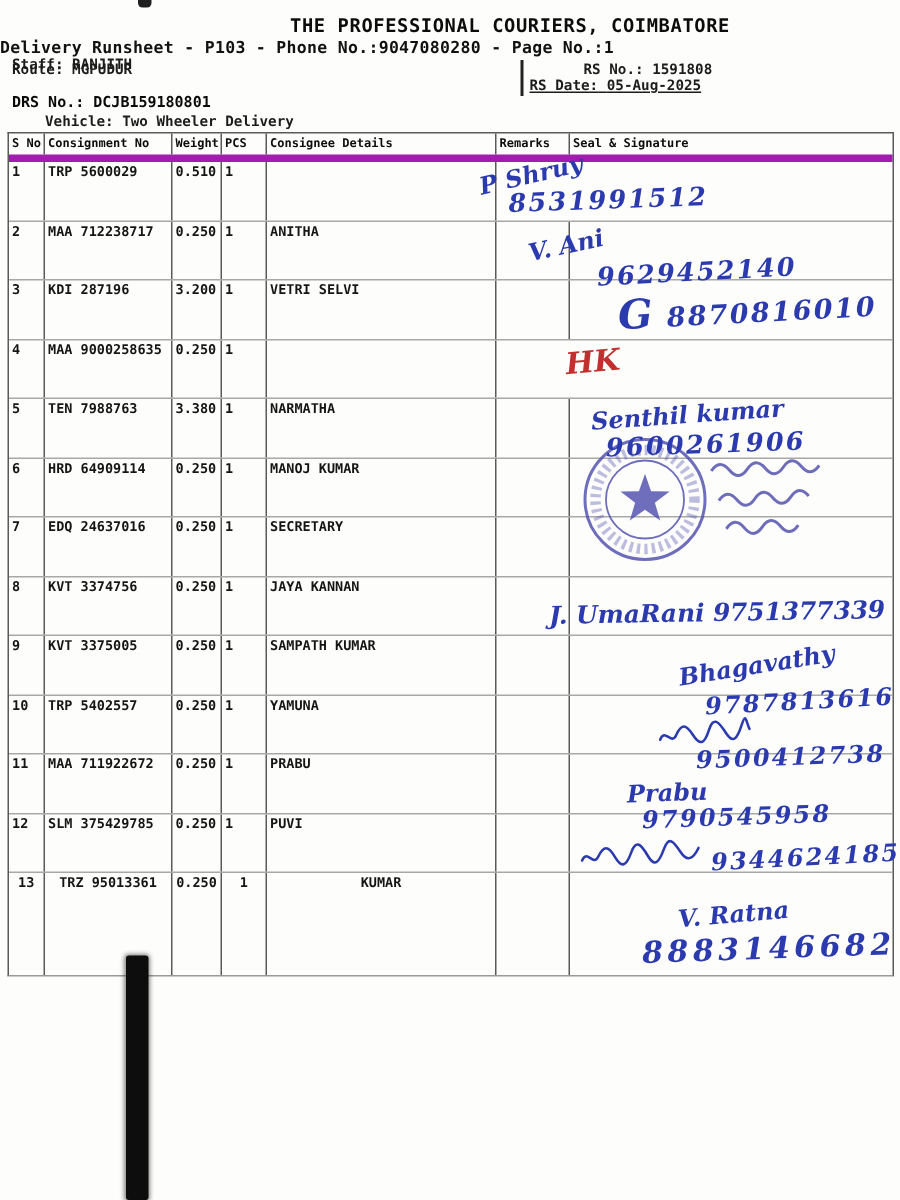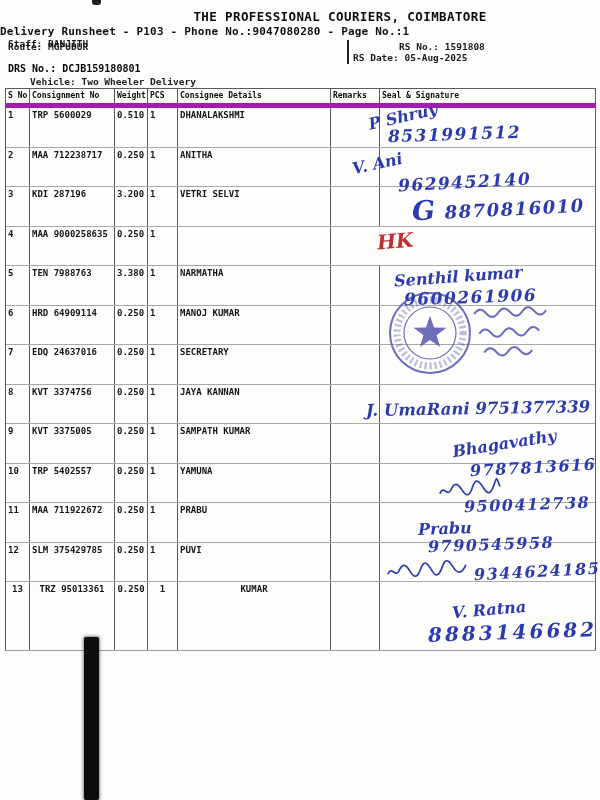--- a/index.html
+++ b/index.html
@@ -16,22 +16,22 @@
   }
   .doc-subtitle{
     position:absolute;top:25px;left:0;width:100%;text-align:left;
     font:bold 11px "DejaVu Sans Mono",monospace;color:#111;
     letter-spacing:.2px;
   }
   .info{position:absolute;font:bold 9.5px "DejaVu Sans Mono",monospace;color:#1c1c1c;white-space:nowrap;}
   .l-route{top:41px;left:8px;}
   .l-staff{top:38px;left:8px;}
   .l-drs{top:63px;left:8px;font-size:10px;color:#0a0a0a;}
-  .l-rsno{top:41px;left:363px;padding-left:36px;}
-  .l-rsdate{top:52px;left:353px;}
+  .l-rsno{top:41px;left:353px;padding-left:36px;}
+  .l-rsdate{top:52px;left:353px;text-decoration:underline;}
   .l-vehicle{top:76px;left:30px;}
   .vline{position:absolute;left:347px;top:40px;width:1.5px;height:24px;background:#222;}
 
   
   .table{
     position:absolute;left:5px;top:88px;width:589px;
     border:1px solid #5a5a5a;border-bottom:1px solid #9a9a9a;background:transparent;
   }
   .thead,.row{
     display:grid;
@@ -96,21 +96,20 @@
       <div class="th">Consignee Details</div>
       <div class="th">Remarks</div>
       <div class="th">Seal &amp; Signature</div>
     </div>
 
     <div class="row">
       <div class="td">1</div>
       <div class="td">TRP 5600029</div>
       <div class="td">0.510</div>
       <div class="td">1</div>
-      <div class="td">DHANALAKSHMI</div>
       <div class="td"></div>
       <div class="td">
         <div class="sig" style="left:-12px;top:1px;font-size:16px;transform:rotate(-13deg);">P Shruy</div>
         <div class="sig ph" style="left:8px;top:18px;font-size:17px;transform:rotate(-2deg);">8531991512</div>
       </div>
     </div>
 
     <div class="row">
       <div class="td">2</div>
       <div class="td">MAA 712238717</div>

